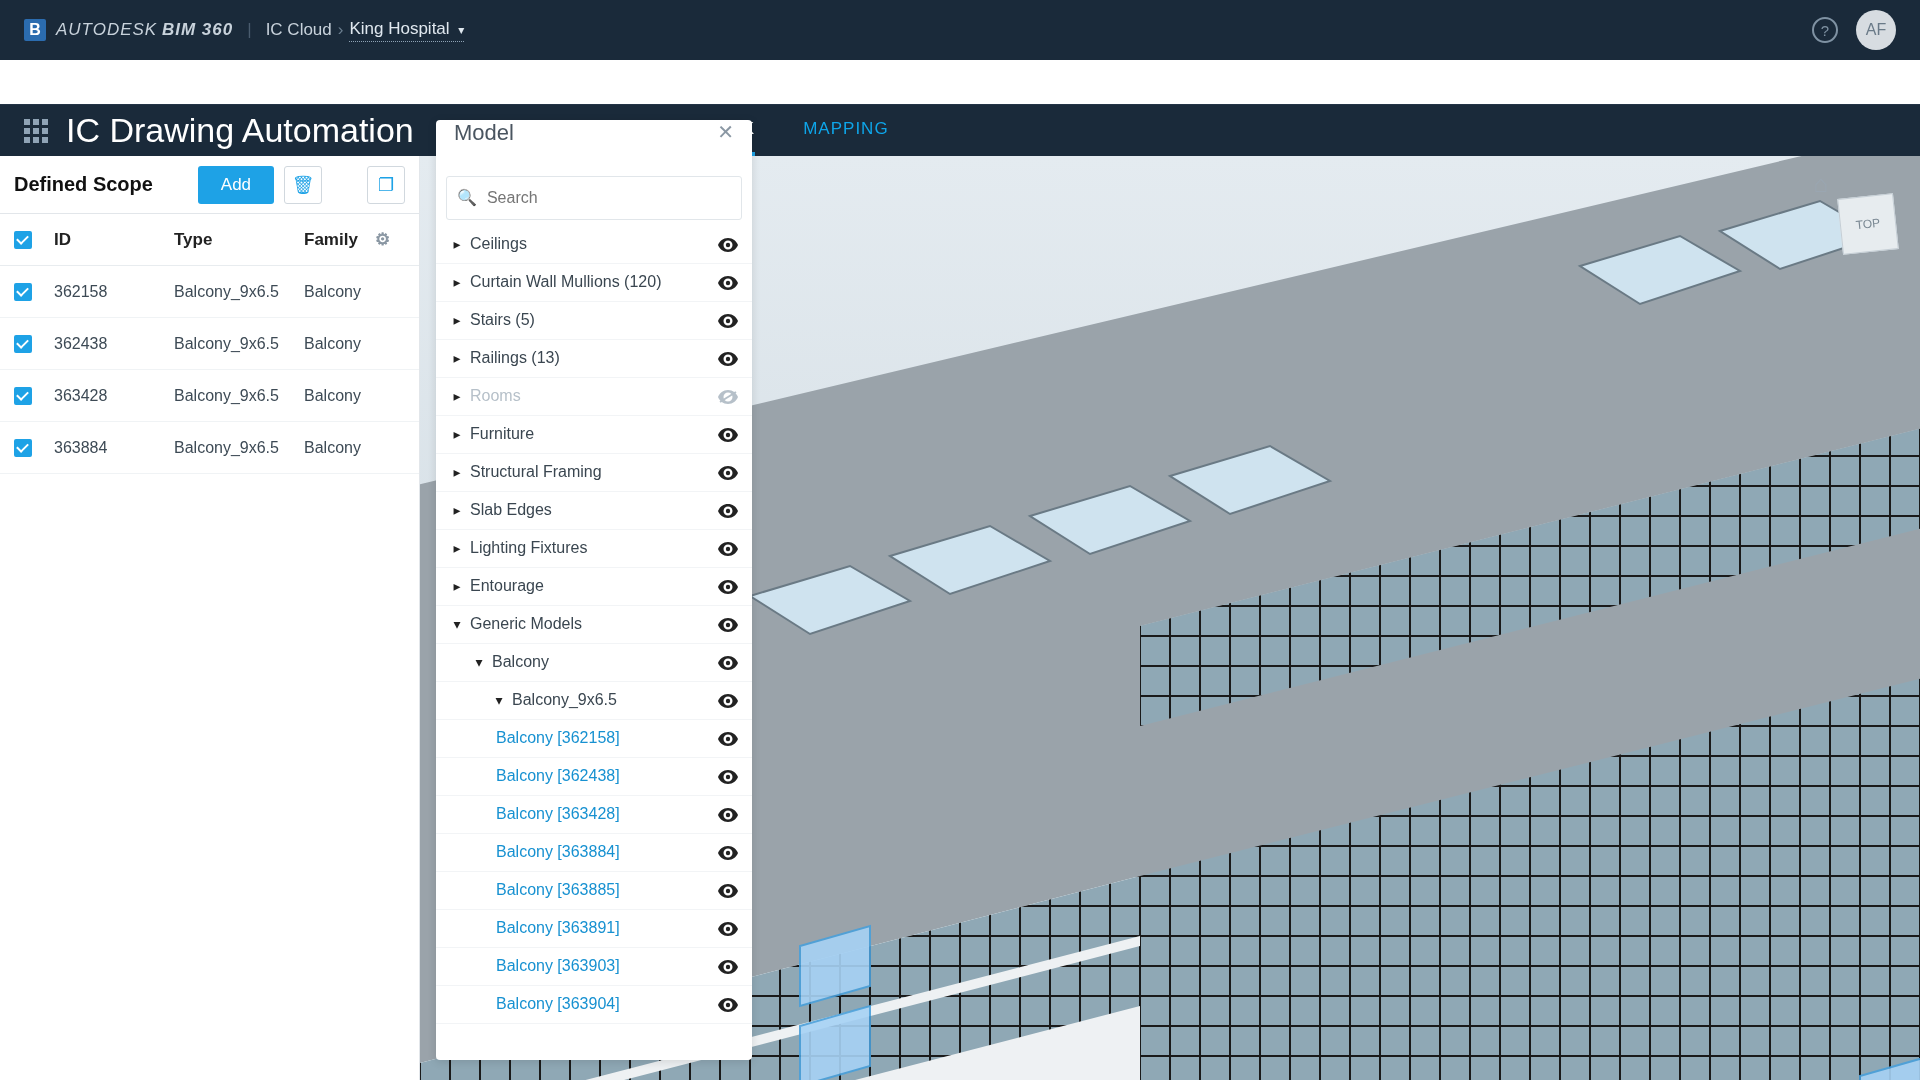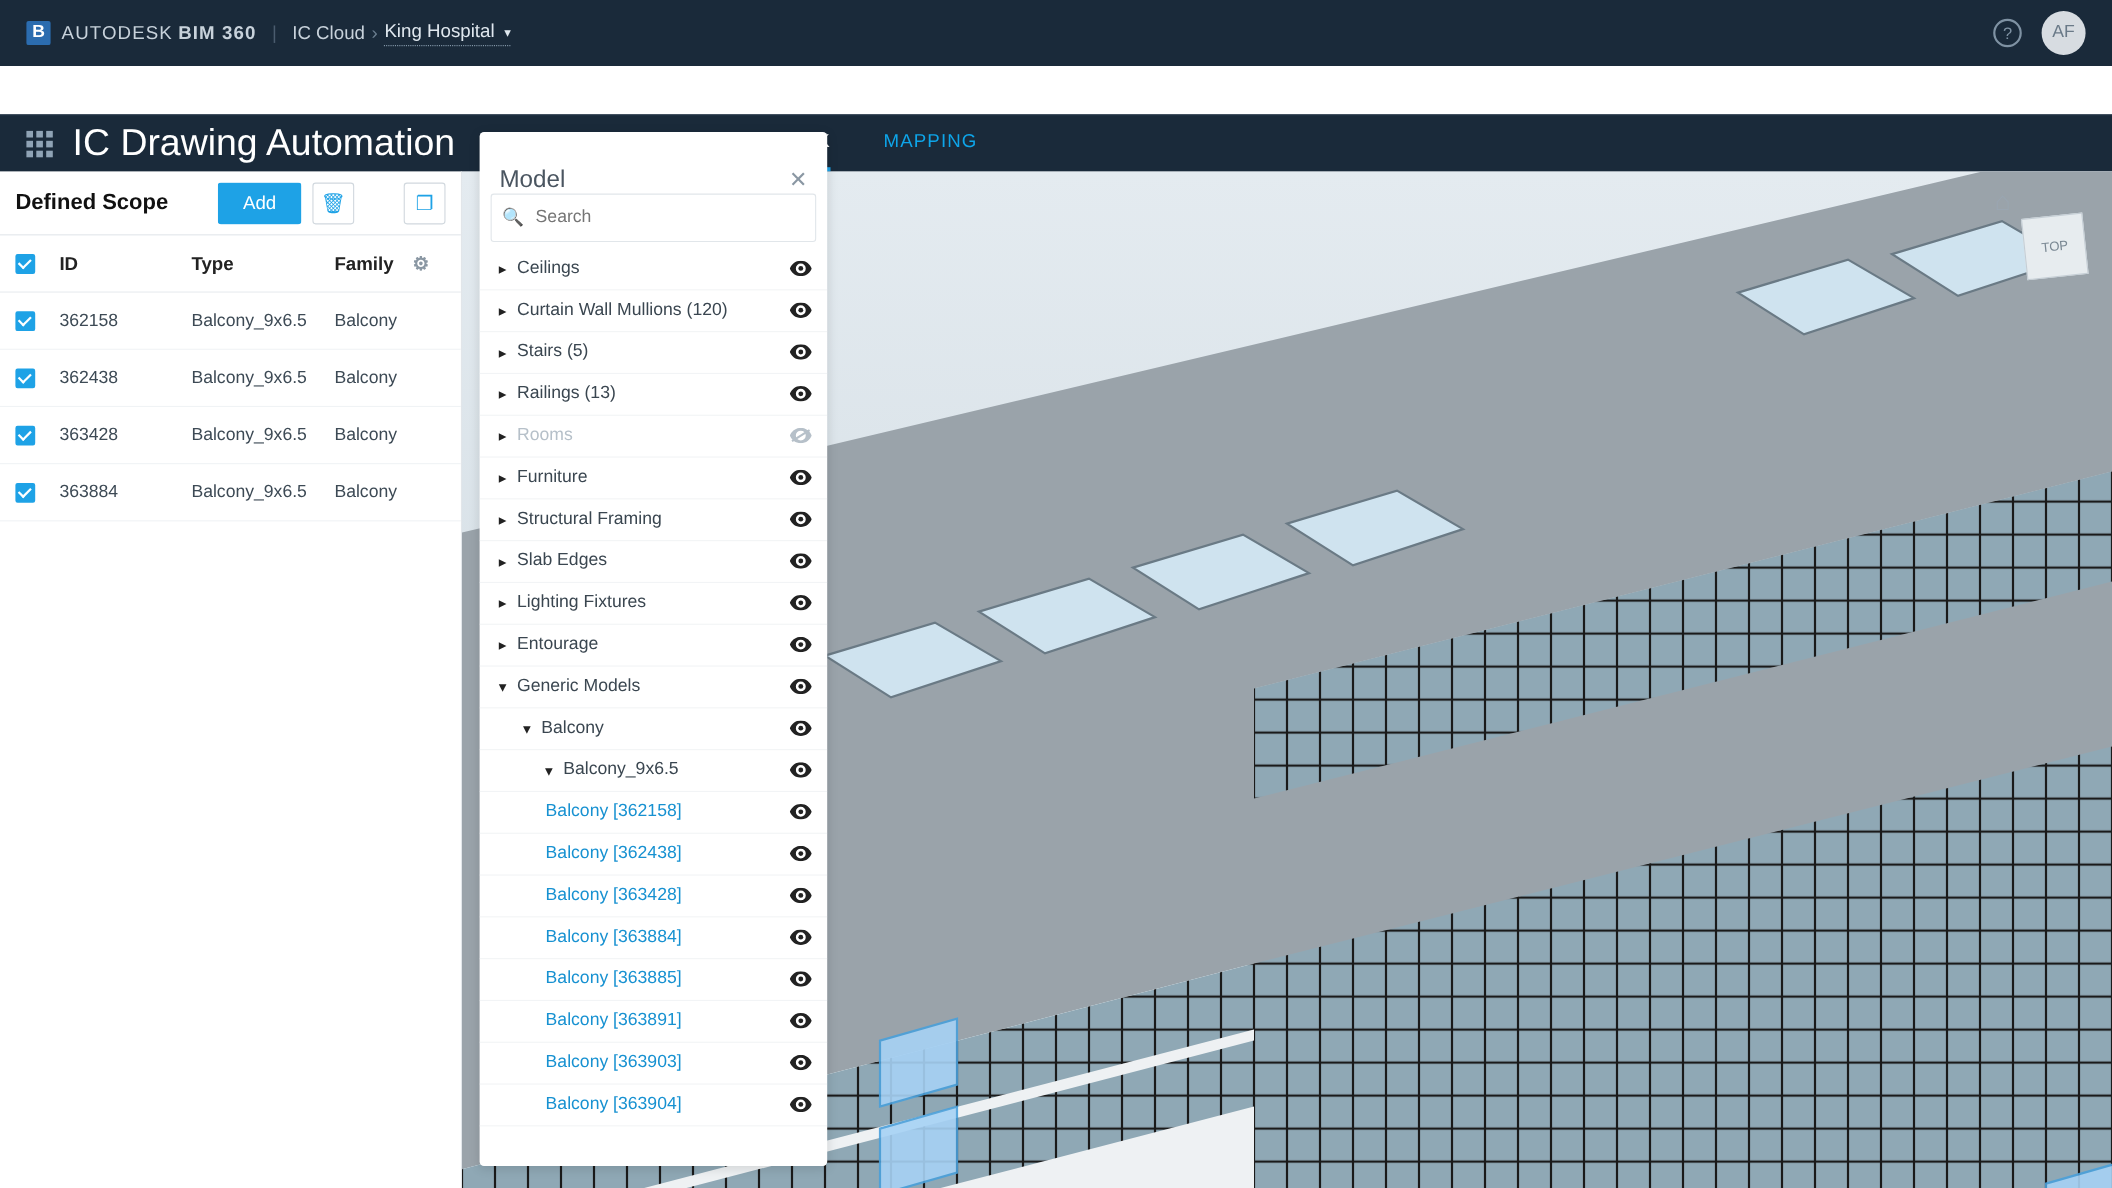--- a/index.html
+++ b/index.html
@@ -1,20 +1,20 @@
 <!DOCTYPE html>
 <html><head>
 <meta charset="utf-8">
 <style>
   * { box-sizing: border-box; margin: 0; padding: 0; }
   html, body { width: 1920px; height: 1080px; font-family: "Segoe UI", Arial, sans-serif; overflow: hidden; background: #fff; }
   
   .topbar { height: 60px; background: #1a2a3a; display: flex; align-items: center; padding: 0 24px; color: #c8d2db; font-size: 17px; }
   .brand-logo { width: 22px; height: 22px; background: #2b6caf; color: #fff; font-weight: bold; display: flex; align-items: center; justify-content: center; border-radius: 2px; margin-right: 10px; font-size: 16px; }
-  .brand-text { font-weight: 400; letter-spacing: 1px; }
+  .brand-text { font-weight: 400; letter-spacing: 1px; font-style: italic; }
   .brand-sep { margin: 0 14px; color: #4a5c6e; }
   .crumb-link { color: #c8d2db; text-decoration: none; }
   .crumb-cur { color: #e0e8ef; border-bottom: 1px dotted #8fa3b5; padding-bottom: 2px; }
   .crumb-caret { margin-left: 4px; font-size: 12px; }
   .topbar-spacer { flex: 1; }
   .help-icon { width: 26px; height: 26px; border: 2px solid #7f92a3; border-radius: 50%; color: #7f92a3; display: flex; align-items: center; justify-content: center; font-size: 15px; margin-right: 18px; }
   .avatar { width: 40px; height: 40px; border-radius: 50%; background: #d7dce1; color: #6a7a88; display: flex; align-items: center; justify-content: center; font-size: 16px; font-weight: 500; }
   
   .nav { height: 52px; background: #1a2a3a; display: flex; align-items: center; padding-left: 24px; border-top: 1px solid #233446; margin-top: 44px; }
   .nav-apps { width: 24px; height: 24px; display: grid; grid-template-columns: repeat(3,6px); grid-template-rows: repeat(3,6px); gap: 3px; margin-right: 18px; }
@@ -37,21 +37,21 @@
   .col-cb { width: 40px; }
   .col-id { width: 120px; }
   .col-type { width: 130px; }
   .col-fam { flex: 1; }
   .col-gear { width: 30px; color: #8a97a3; }
   .scope-row { display: flex; align-items: center; height: 52px; padding: 0 14px; border-bottom: 1px solid #f0f3f5; font-size: 16px; color: #3d4a55; }
   .cb { width: 18px; height: 18px; border: 2px solid #1ea2e6; border-radius: 2px; background: #1ea2e6; position: relative; }
   .cb::after { content: ""; position: absolute; left: 3px; top: 0px; width: 5px; height: 9px; border: solid #fff; border-width: 0 2px 2px 0; transform: rotate(45deg); }
   
   .model-panel { position: absolute; left: 436px; top: 120px; width: 316px; background: #fff; box-shadow: 0 2px 10px rgba(0,0,0,.12); border-radius: 4px; display: flex; flex-direction: column; max-height: 940px; }
-  .model-hdr { height: 56px; display: flex; align-items: flex-end; padding: 0 18px; font-size: 22px; color: #4a5560; }
+  .model-hdr { height: 56px; display: flex; align-items: flex-start; padding: 0 18px; font-size: 22px; color: #4a5560; }
   .model-close { margin-left: auto; color: #8a97a3; cursor: pointer; font-size: 20px; }
   .model-search { height: 44px; margin: 0 10px 6px; border: 1px solid #e1e6ea; border-radius: 3px; display: flex; align-items: center; padding: 0 10px; color: #9aa6b1; gap: 10px; }
   .model-search input { border: none; outline: none; flex: 1; font-size: 16px; color: #555; }
   .model-list { flex: 1; overflow: hidden; }
   .tree-row { display: flex; align-items: center; height: 38px; font-size: 16px; color: #3a4650; padding-right: 14px; border-bottom: 1px solid #f2f4f6; }
   .tree-row.dim { color: #b6c0c9; }
   .tree-row.sel { color: #1791d1; }
   .tw { width: 14px; display: inline-flex; justify-content: center; font-size: 14px; color: #222; margin-right: 6px; }
   .tree-label { flex: 1; white-space: nowrap; overflow: hidden; text-overflow: ellipsis; }
   .eye { width: 22px; text-align: right; }

